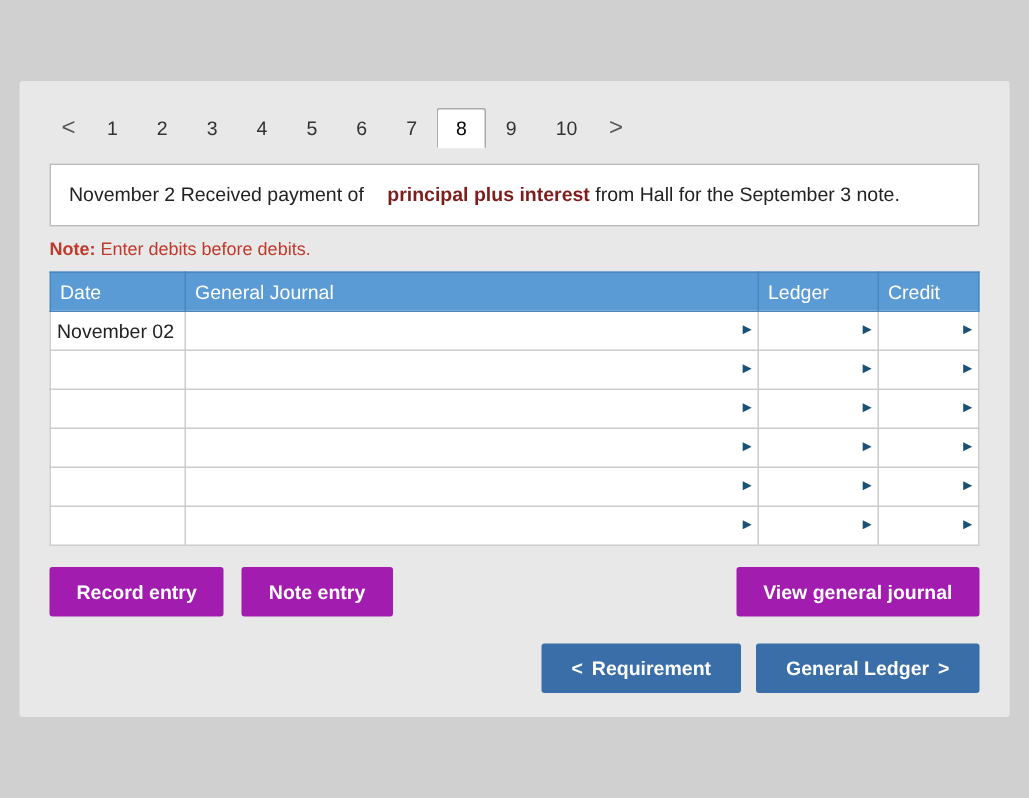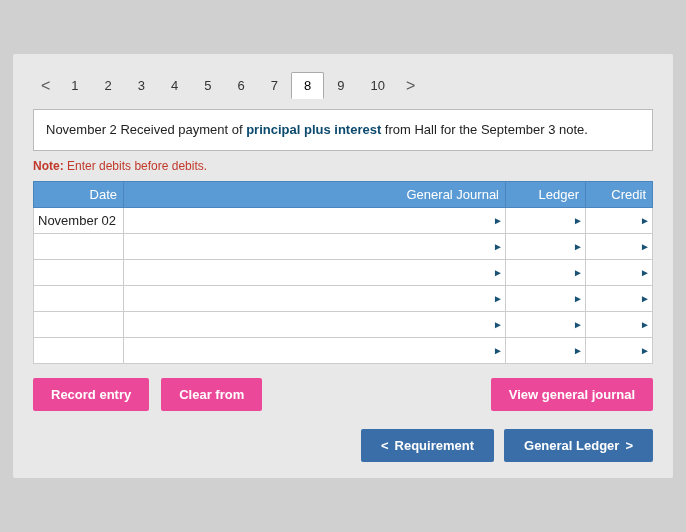--- a/index.html
+++ b/index.html
@@ -58,43 +58,44 @@
     .description-box {
       background: #fff;
       border: 1px solid #bbb;
       padding: 10px 12px;
       margin-bottom: 8px;
       font-size: 13px;
       color: #222;
       line-height: 1.5;
     }
     .description-box span.highlight {
-      color: #0c4a6e;
-      font-weight: bold;
+      color: #7f1d1d;
+      font-weight: bold;
+      margin-left: 12px;
     }
     .note-line {
       color: #c0392b;
       font-size: 12px;
       margin-bottom: 8px;
     }
     .note-line span.note-label {
       font-weight: bold;
       margin-top: 30px;
     }
     
     .journal-table {
       width: 100%;
       border-collapse: collapse;
       margin-bottom: 14px;
       background: #fff;
     }
     .journal-table th {
       background: #5b9bd5;
       color: #fff;
-      text-align: right;
+      text-align: left;
       padding: 5px 6px;
       font-weight: normal;
       font-size: 13px;
       border: 1px solid #4a85be;
     }
     .journal-table th.col-date { width: 90px; }
     .journal-table th.col-journal { }
     .journal-table th.col-debit { width: 80px; }
     .journal-table th.col-credit { width: 67px; }
     .journal-table td {
@@ -137,21 +138,21 @@
       padding-left: 18px;
     }
     
     .buttons-row {
       display: flex;
       gap: 12px;
       margin-bottom: 18px;
       align-items: center;
     }
     .btn-blue {
-      background: #ec4899;
+      background: #a21caf;
       color: #fff;
       border: none;
       padding: 9px 18px;
       cursor: pointer;
       font-size: 13px;
       border-radius: 2px;
       font-weight: bold;
     }
     .btn-spacer { flex: 1; }
     
@@ -250,21 +251,21 @@
           <td class="col-date"></td>
           <td class="col-journal" style="position: relative;"><input type="text" class="cell-input" style=""><span class="arrow-indicator">►</span></td>
           <td class="col-debit" style="position: relative;"><input type="text" class="cell-input" style=""><span class="arrow-indicator">►</span></td>
           <td class="col-credit" style="position: relative;"><input type="text" class="cell-input" style=""><span class="arrow-indicator">►</span></td>
         </tr>
       </tbody>
   </table>
 
   <div class="buttons-row">
     <button class="btn-blue">Record entry</button>
-    <button class="btn-blue">Clear from</button>
+    <button class="btn-blue">Note entry</button>
     <div class="btn-spacer"></div>
     <button class="btn-blue">View general journal</button>
   </div>
 
   <div class="bottom-nav">
     <button class="btn-nav">
       <span class="nav-arrow">&lt;</span>
       <span>Requirement</span>
     </button>
     <button class="btn-nav">

